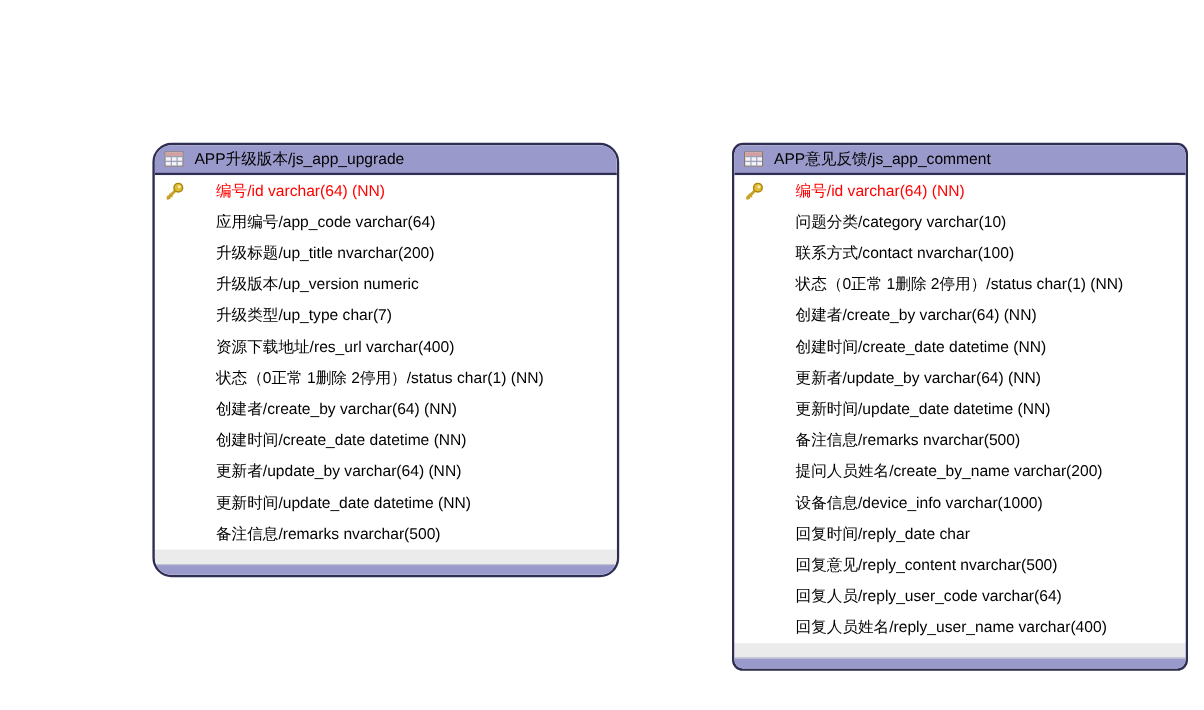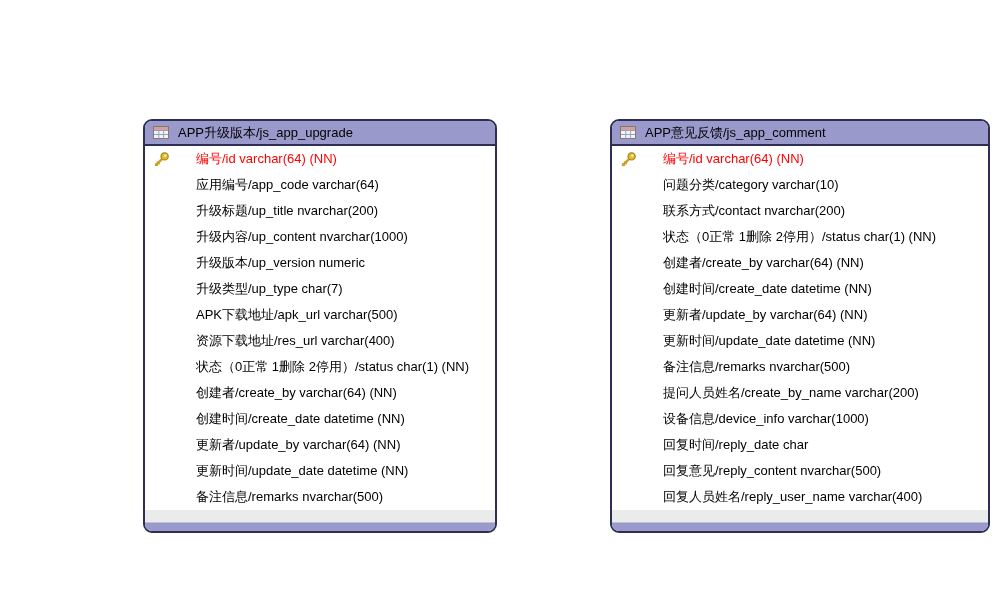--- a/index.html
+++ b/index.html
@@ -64,21 +64,21 @@
     height: 9px;
     background: var(--footer-bg);
     border-top: 1px solid #c2c2d4;
   }
 </style>
 </head>
 <body>
 
 <div class="canvas">
 
-  <section class="entity" style="left:143px; top:119px; width:354px;">
+  <section class="entity" style="left:127px; top:119px; width:389px;border-radius:16px;">
     <header class="entity-header">
       <span class="tbl-icon">
   <svg width="16" height="13" viewBox="0 0 16 13" xmlns="http://www.w3.org/2000/svg">
     <rect x="0.5" y="0.5" width="15" height="12" fill="#f2f2f7" stroke="#87786c"></rect>
     <rect x="1" y="1" width="14" height="3.2" fill="#d2a0a0"></rect>
     <path d="M1 4.5 H15 M1 8.5 H15 M5.8 4.5 V12.5 M10.6 4.5 V12.5" stroke="#9aa0b8" stroke-width="1" fill="none"></path>
   </svg>
 </span>
       <span class="entity-title">APP升级版本/js_app_upgrade</span>
     </header>
@@ -87,24 +87,22 @@
   <svg width="17" height="17" viewBox="0 0 17 17" xmlns="http://www.w3.org/2000/svg">
     <path d="M9.2 7.8 L2.9 14.1" stroke="#c9a227" stroke-width="2.4" stroke-linecap="round" fill="none"></path>
     <path d="M4.6 11.1 L6.2 12.7" stroke="#c9a227" stroke-width="1.6" stroke-linecap="round" fill="none"></path>
     <path d="M3.0 12.7 L4.4 14.1" stroke="#c9a227" stroke-width="1.6" stroke-linecap="round" fill="none"></path>
     <circle cx="11.6" cy="5.4" r="3.6" fill="#e3bc35" stroke="#a8860b" stroke-width="1.2"></circle>
     <circle cx="12.4" cy="4.6" r="1.3" fill="#f8ecb4"></circle>
   </svg>
 </span><span>编号/id varchar(64) (NN)</span></div>
         <div class="row"><span>应用编号/app_code varchar(64)</span></div>
         <div class="row"><span>升级标题/up_title nvarchar(200)</span></div>
-        <div class="row"><span>升级内容/up_content nvarchar(1000)</span></div>
         <div class="row"><span>升级版本/up_version numeric</span></div>
         <div class="row"><span>升级类型/up_type char(7)</span></div>
-        <div class="row"><span>APK下载地址/apk_url varchar(500)</span></div>
         <div class="row"><span>资源下载地址/res_url varchar(400)</span></div>
         <div class="row"><span>状态（0正常 1删除 2停用）/status char(1) (NN)</span></div>
         <div class="row"><span>创建者/create_by varchar(64) (NN)</span></div>
         <div class="row"><span>创建时间/create_date datetime (NN)</span></div>
         <div class="row"><span>更新者/update_by varchar(64) (NN)</span></div>
         <div class="row"><span>更新时间/update_date datetime (NN)</span></div>
         <div class="row"><span>备注信息/remarks nvarchar(500)</span></div>
       </div>
     <div class="strip"></div>
     <div class="entity-footer"></div>
@@ -125,30 +123,31 @@
         <div class="row pk"><span class="key">
   <svg width="17" height="17" viewBox="0 0 17 17" xmlns="http://www.w3.org/2000/svg">
     <path d="M9.2 7.8 L2.9 14.1" stroke="#c9a227" stroke-width="2.4" stroke-linecap="round" fill="none"></path>
     <path d="M4.6 11.1 L6.2 12.7" stroke="#c9a227" stroke-width="1.6" stroke-linecap="round" fill="none"></path>
     <path d="M3.0 12.7 L4.4 14.1" stroke="#c9a227" stroke-width="1.6" stroke-linecap="round" fill="none"></path>
     <circle cx="11.6" cy="5.4" r="3.6" fill="#e3bc35" stroke="#a8860b" stroke-width="1.2"></circle>
     <circle cx="12.4" cy="4.6" r="1.3" fill="#f8ecb4"></circle>
   </svg>
 </span><span>编号/id varchar(64) (NN)</span></div>
         <div class="row"><span>问题分类/category varchar(10)</span></div>
-        <div class="row"><span>联系方式/contact nvarchar(200)</span></div>
+        <div class="row"><span>联系方式/contact nvarchar(100)</span></div>
         <div class="row"><span>状态（0正常 1删除 2停用）/status char(1) (NN)</span></div>
         <div class="row"><span>创建者/create_by varchar(64) (NN)</span></div>
         <div class="row"><span>创建时间/create_date datetime (NN)</span></div>
         <div class="row"><span>更新者/update_by varchar(64) (NN)</span></div>
         <div class="row"><span>更新时间/update_date datetime (NN)</span></div>
         <div class="row"><span>备注信息/remarks nvarchar(500)</span></div>
         <div class="row"><span>提问人员姓名/create_by_name varchar(200)</span></div>
         <div class="row"><span>设备信息/device_info varchar(1000)</span></div>
         <div class="row"><span>回复时间/reply_date char</span></div>
         <div class="row"><span>回复意见/reply_content nvarchar(500)</span></div>
+        <div class="row"><span>回复人员/reply_user_code varchar(64)</span></div>
         <div class="row"><span>回复人员姓名/reply_user_name varchar(400)</span></div>
       </div>
     <div class="strip"></div>
     <div class="entity-footer"></div>
   </section>
 
 </div>
 
 </body></html>

